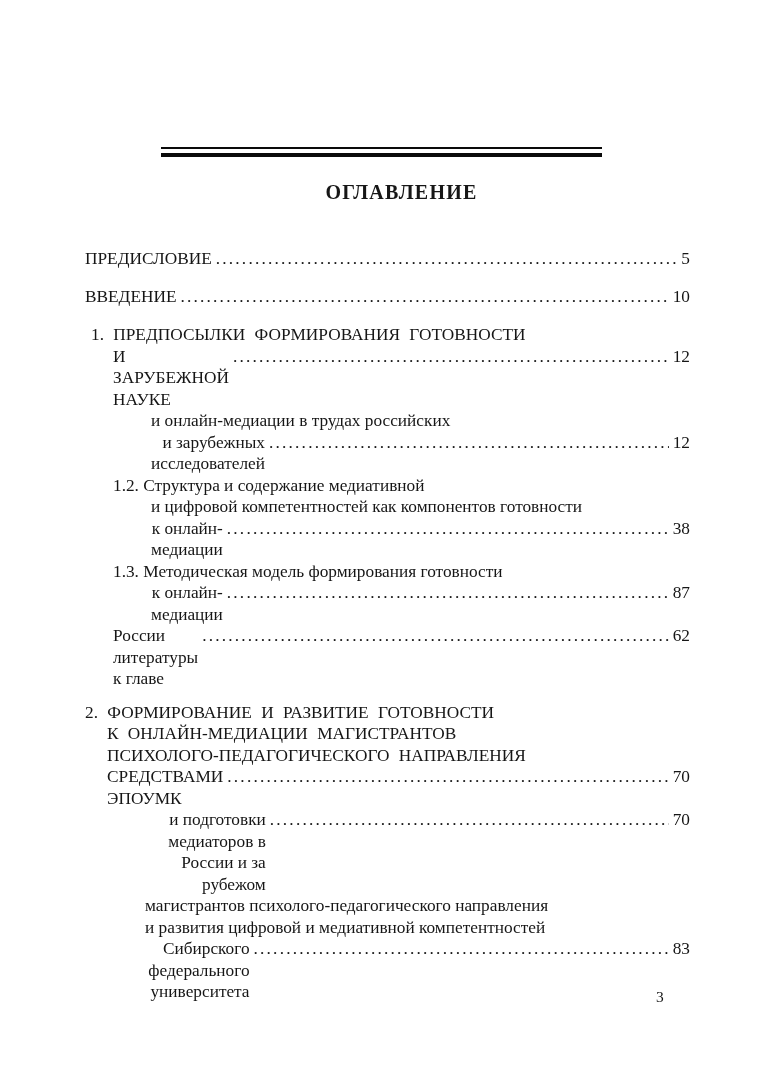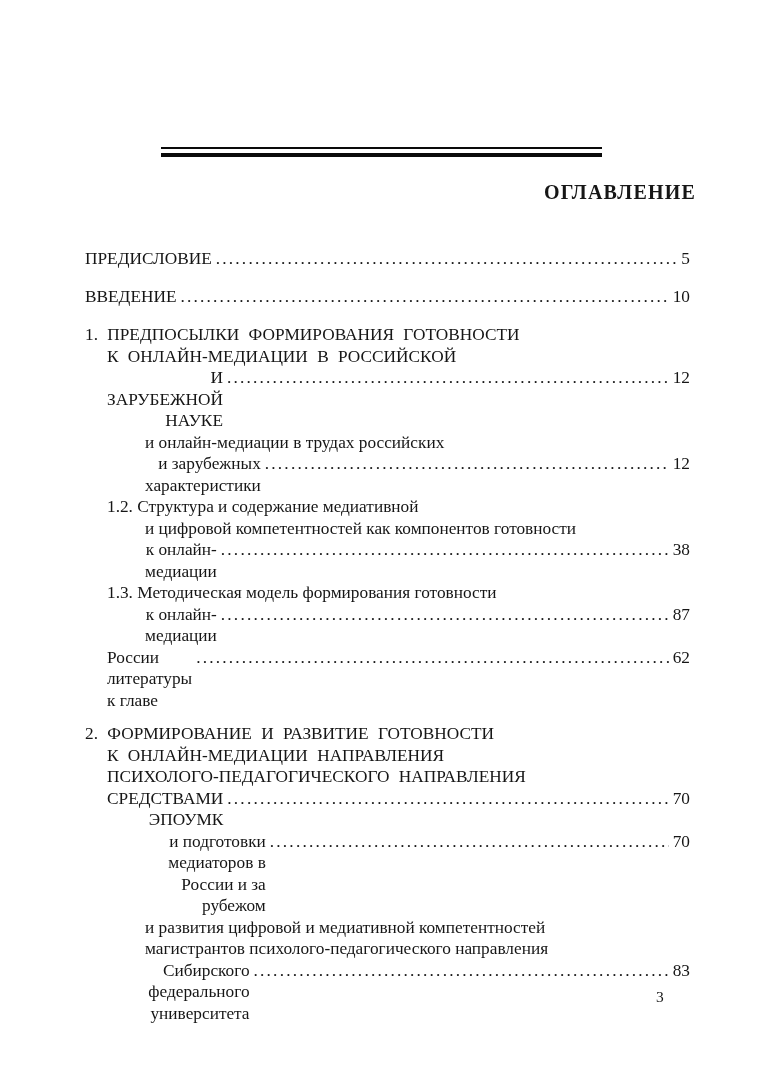--- a/index.html
+++ b/index.html
@@ -25,52 +25,52 @@
     left: 161px;
     top: 147px;
     width: 441px;
     height: 4px;
     border-top: 2px solid #0a0a0a;
     border-bottom: 4px solid #0a0a0a;
     box-sizing: content-box;
   }
   .doc-title {
     position: absolute;
-    left: 91px;
+    left: 99px;
     top: 180px;
     width: 605px;
-    text-align: right;
+    text-align: center;
     font-size: 20px;
     font-weight: bold;
     letter-spacing: 1.2px;
     line-height: 24px;
   }
   .toc {
     position: absolute;
     left: 85px;
     top: 248px;
     width: 605px;
     font-size: 17.3px;
     line-height: 21.5px;
   }
   .block { margin-top: 0; }
   .toc > .block:nth-child(2) { margin-top: 16px; }
-  .toc > .block:nth-child(3) { margin-top: 17px; }
+  .toc > .block:nth-child(3) { margin-top: 17px; margin-left: 6px; }
   .toc > .block:nth-child(4) { margin-top: 12px; }
   .toc > .block:nth-child(5) { margin-top: 18px; }
   .toc > .block:nth-child(6) { margin-top: 13px; }
   .line {
     display: flex;
     align-items: baseline;
   }
   .ind0 { padding-left: 0; }
   .ind1 { padding-left: 22px; }
   .ind2 { padding-left: 60px; text-align: right; }
   .txt { white-space: pre-wrap; }
-  .caps { word-spacing: 5px; text-align: right; }
+  .caps { word-spacing: 5px; }
   .leader {
     flex: 1 1 auto;
     min-width: 0;
     overflow: hidden;
     white-space: nowrap;
     letter-spacing: 2.2px;
     margin-left: 4px;
     margin-right: 2px;
   }
   .pg {
@@ -103,32 +103,29 @@
           <span class="txt caps">ВВЕДЕНИЕ</span>
           <span class="leader">....................................................................................................................................................................................</span>
           <span class="pg">10</span>
         </div>
       </div>
       <div class="block">
         <div class="line ind0">
           <span class="txt caps">1. ПРЕДПОСЫЛКИ ФОРМИРОВАНИЯ ГОТОВНОСТИ</span>
         </div>
         <div class="line ind1">
-          <span class="txt caps">К ОНЛАЙН-МЕДИАЦИИ В РОССИЙСКОЙ</span>
-        </div>
-        <div class="line ind1">
           <span class="txt caps">И ЗАРУБЕЖНОЙ НАУКЕ</span>
           <span class="leader">....................................................................................................................................................................................</span>
           <span class="pg">12</span>
         </div>
         <div class="line ind2">
           <span class="txt">и онлайн-медиации в трудах российских</span>
         </div>
         <div class="line ind2">
-          <span class="txt">и зарубежных характеристики</span>
+          <span class="txt">и зарубежных исследователей</span>
           <span class="leader">....................................................................................................................................................................................</span>
           <span class="pg">12</span>
         </div>
         <div class="line ind1">
           <span class="txt">1.2. Структура и содержание медиативной</span>
         </div>
         <div class="line ind2">
           <span class="txt">и цифровой компетентностей как компонентов готовности</span>
         </div>
         <div class="line ind2">
@@ -148,40 +145,40 @@
           <span class="txt">России литературы к главе</span>
           <span class="leader">....................................................................................................................................................................................</span>
           <span class="pg">62</span>
         </div>
       </div>
       <div class="block">
         <div class="line ind0">
           <span class="txt caps">2. ФОРМИРОВАНИЕ И РАЗВИТИЕ ГОТОВНОСТИ</span>
         </div>
         <div class="line ind1">
-          <span class="txt caps">К ОНЛАЙН-МЕДИАЦИИ НАПРАВЛЕНИЯ</span>
+          <span class="txt caps">К ОНЛАЙН-МЕДИАЦИИ МАГИСТРАНТОВ</span>
         </div>
         <div class="line ind1">
           <span class="txt caps">ПСИХОЛОГО-ПЕДАГОГИЧЕСКОГО НАПРАВЛЕНИЯ</span>
         </div>
         <div class="line ind1">
           <span class="txt caps">СРЕДСТВАМИ ЭПОУМК</span>
           <span class="leader">....................................................................................................................................................................................</span>
           <span class="pg">70</span>
         </div>
         <div class="line ind2">
           <span class="txt">и подготовки медиаторов в России и за рубежом</span>
           <span class="leader">....................................................................................................................................................................................</span>
           <span class="pg">70</span>
         </div>
         <div class="line ind2">
-          <span class="txt">и развития цифровой и медиативной компетентностей</span>
+          <span class="txt">магистрантов психолого-педагогического направления</span>
         </div>
         <div class="line ind2">
-          <span class="txt">магистрантов психолого-педагогического направления</span>
+          <span class="txt">и развития цифровой и медиативной компетентностей</span>
         </div>
         <div class="line ind2">
           <span class="txt">Сибирского федерального университета</span>
           <span class="leader">....................................................................................................................................................................................</span>
           <span class="pg">83</span>
         </div>
       </div>
     </div>
   <div class="folio">3</div>
 </div>

